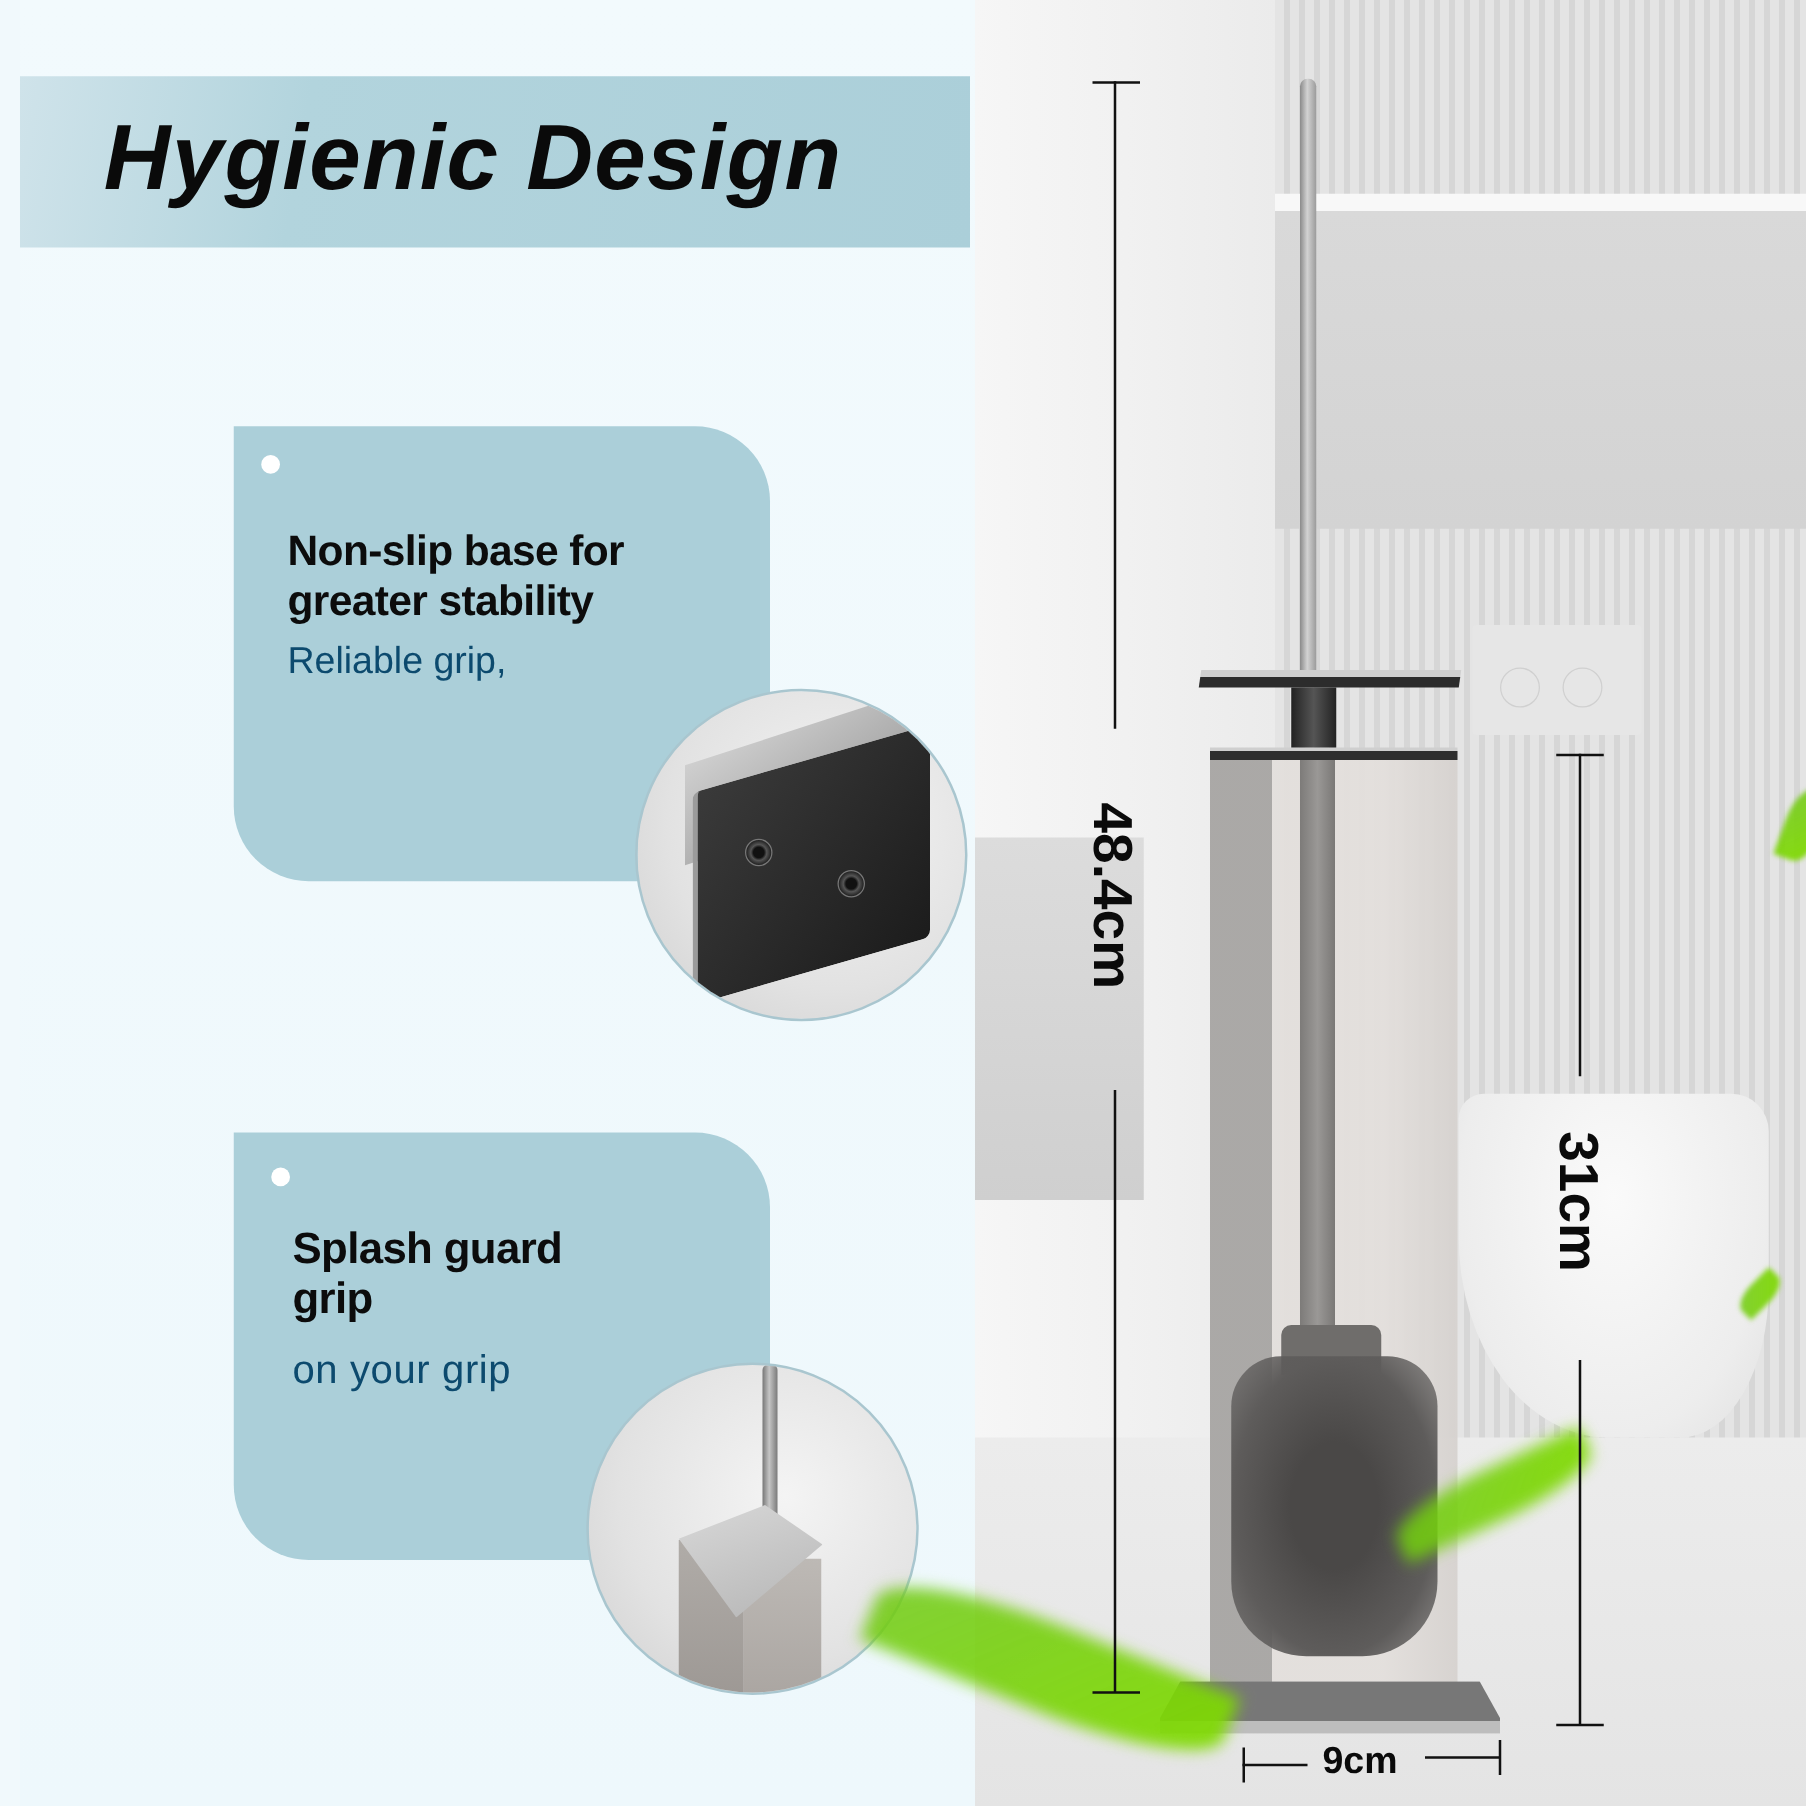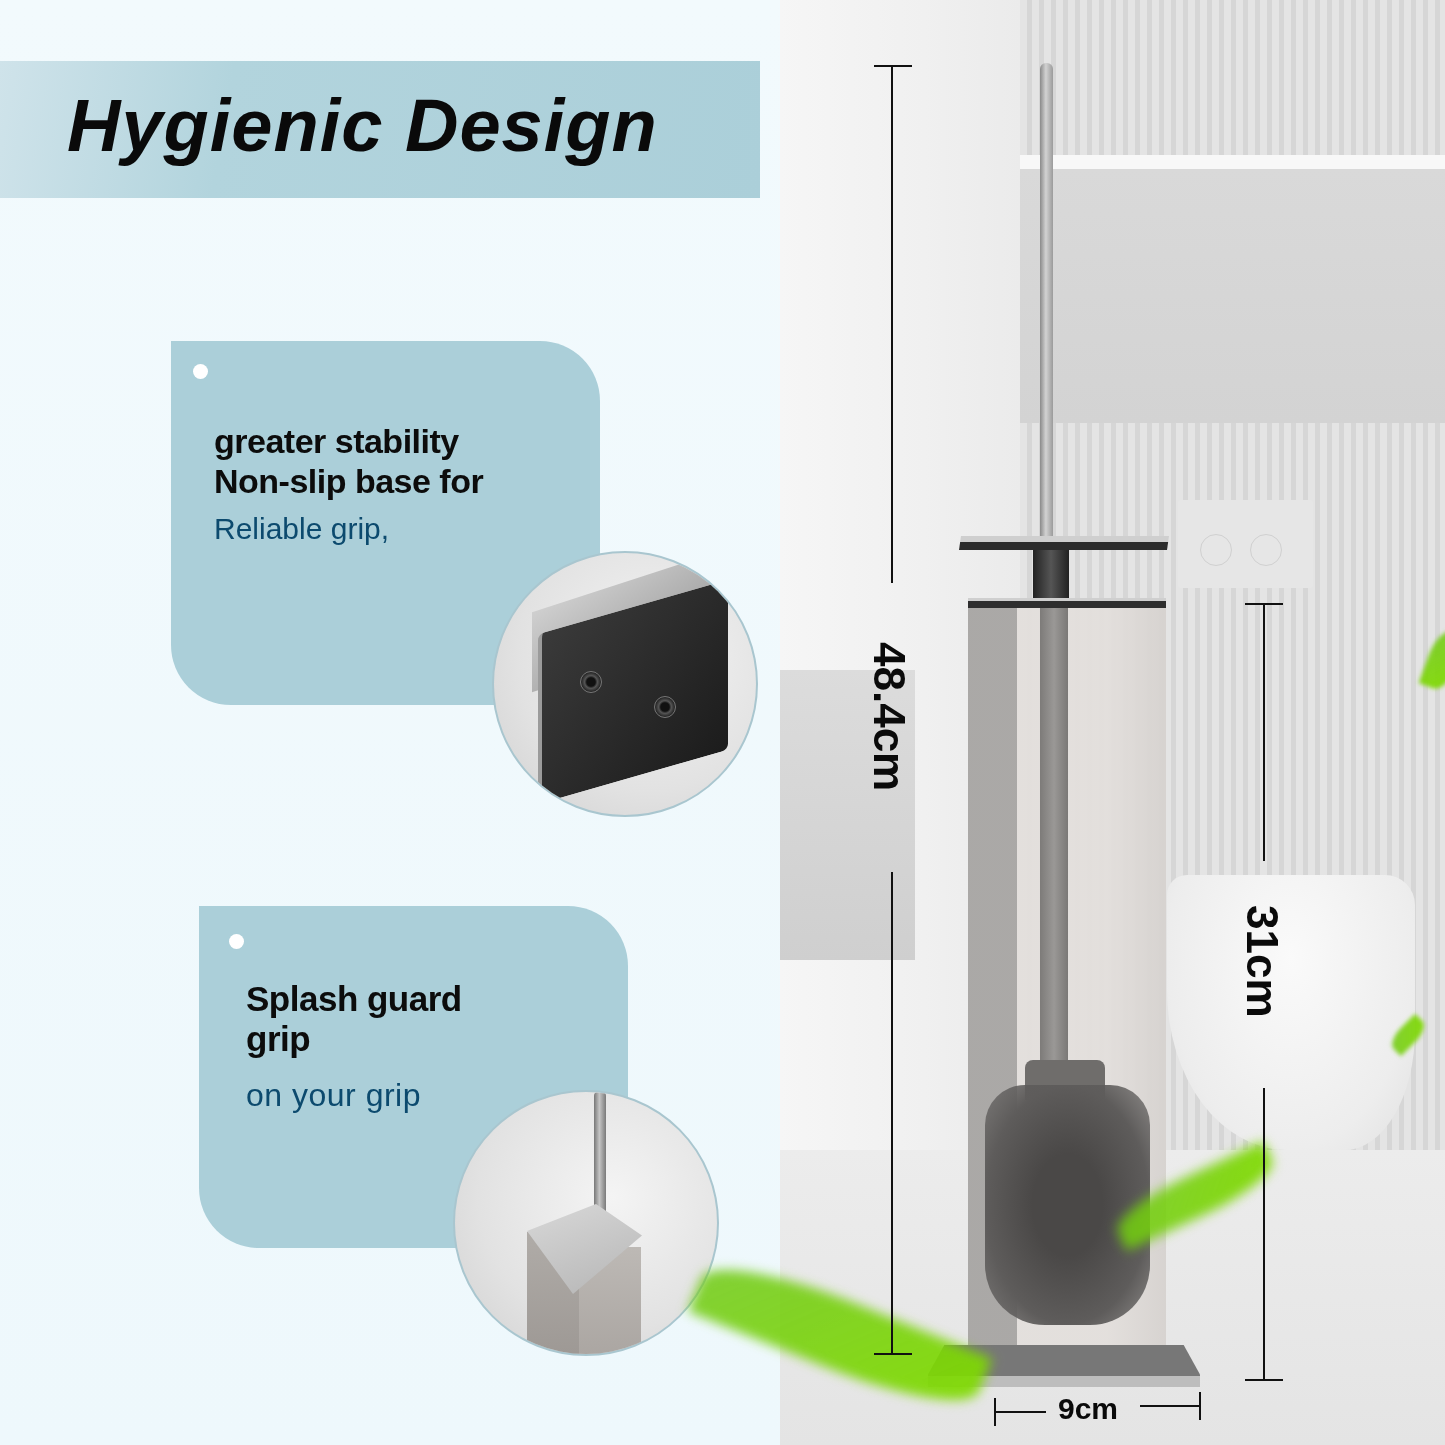--- a/index.html
+++ b/index.html
@@ -4,42 +4,42 @@
   <style>
     * { box-sizing: border-box; margin: 0; padding: 0; }
     html, body { width: 1445px; height: 1445px; overflow: hidden; }
     body {
       position: relative;
       background: #f1f9fc;
       font-family: "Liberation Sans", sans-serif;
     }
     
     .left-panel {
-      position: absolute; left: 0; top: 0; width: 780px; height: 1445px;
+      position: absolute; left: 16px; top: 0; width: 780px; height: 1445px;
       background: linear-gradient(180deg, #f2fafd 0%, #eef8fc 100%);
     }
     .title-banner {
       position: absolute; left: 0; top: 61px; width: 760px; height: 137px;
       background: linear-gradient(100deg, #cfe3ea 0%, #b2d4dd 30%, #abcfd9 100%);
       display: flex; align-items: center;
     }
     .title-text {
       position: absolute; left: 67px; top: 22px;
       font-family: "Liberation Sans", sans-serif;
       font-weight: bold; font-style: italic;
       font-size: 74px; letter-spacing: 1px; color: #0a0a0a;
       white-space: nowrap;
     }
     .feature-card {
       position: absolute; left: 171px; width: 429px;
       background: #abcfd9;
       border-radius: 0 60px 0 60px;
     }
     .card-1 { top: 341px; height: 364px; }
-    .card-2 { top: 906px; height: 342px; margin-left: 28px; }
+    .card-2 { top: 906px; height: 342px; }
     .card-dot {
       position: absolute; width: 15px; height: 15px; border-radius: 50%;
       background: #ffffff;
     }
     .card-1 .card-dot { left: 22px; top: 23px; }
     .card-2 .card-dot { left: 30px; top: 28px; }
     .card-heading {
       position: absolute; font-weight: bold; color: #0c0c0c;
       font-size: 34px; line-height: 40px; letter-spacing: -0.5px;
     }
@@ -209,22 +209,22 @@
 <body>
 
 <div class="left-panel">
   <div class="title-banner">
     <div class="title-text">Hygienic Design</div>
   </div>
 
   <div class="feature-card card-1">
     <span class="card-dot"></span>
     <div class="card-heading">
+      <div>Non-slip base for</div>
       <div>greater stability</div>
-      <div>Non-slip base for</div>
     </div>
     <div class="card-body">
       <div>Reliable grip,</div>
     </div>
   </div>
 
   <div class="detail-circle circle-1">
     <div class="plate-side"></div>
     <div class="plate-black"></div>
     <span class="screw screw-1"></span>

